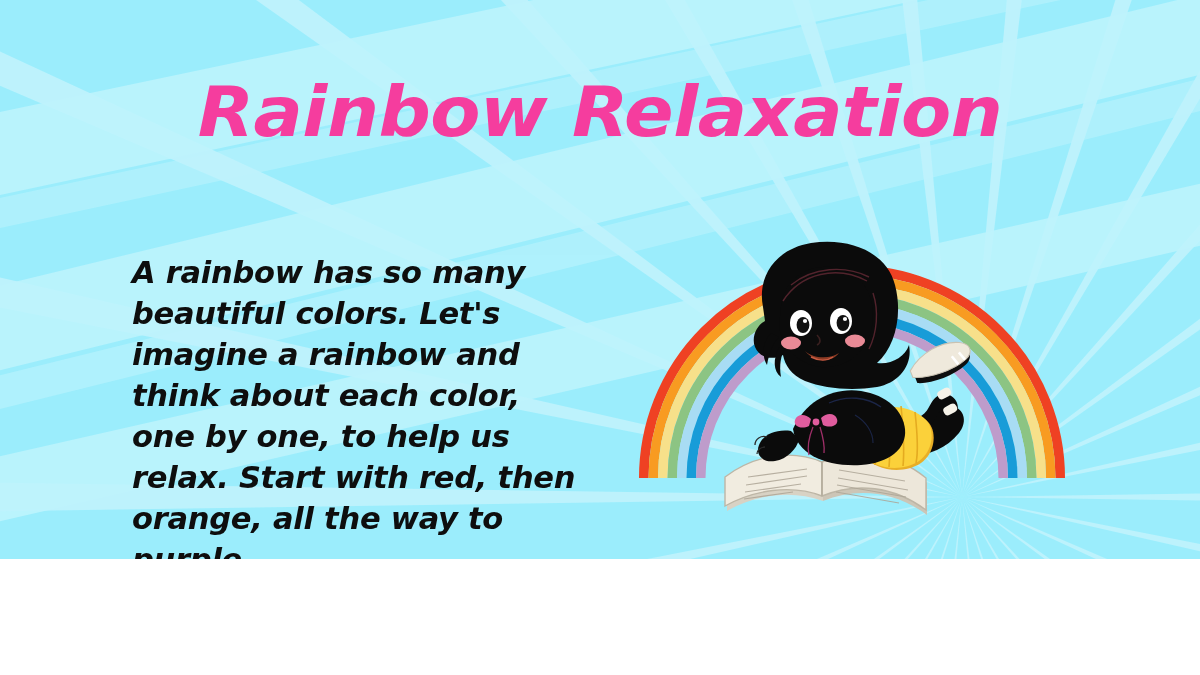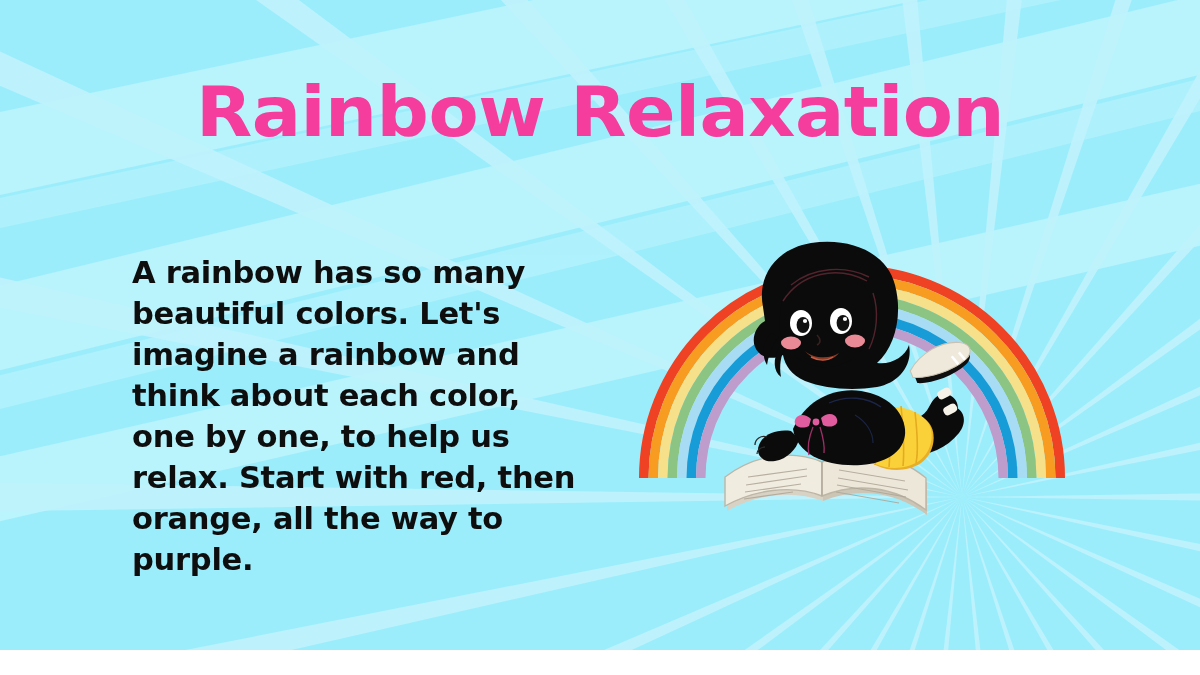--- a/index.html
+++ b/index.html
@@ -3,23 +3,24 @@
 <meta charset="utf-8">
 <style>
   * { margin:0; padding:0; box-sizing:border-box; }
   html, body {
     width:1200px; height:675px;
     overflow:hidden;
     font-family:"Liberation Sans", sans-serif;
   }
   #slide {
     position:relative;
-    width:1200px; height:650px;
+    width:1200px; height:559px;
     background:#9BEDFC;
     overflow:hidden;
+    font-style:italic;
   }
 
   
   #bg-base       { position:absolute; inset:0; background:#9BEDFC; }
   #bg-diagonals  { position:absolute; inset:0; }
   #bg-sunburst   { position:absolute; inset:0; }
 
   
   #title {
     position:absolute;

